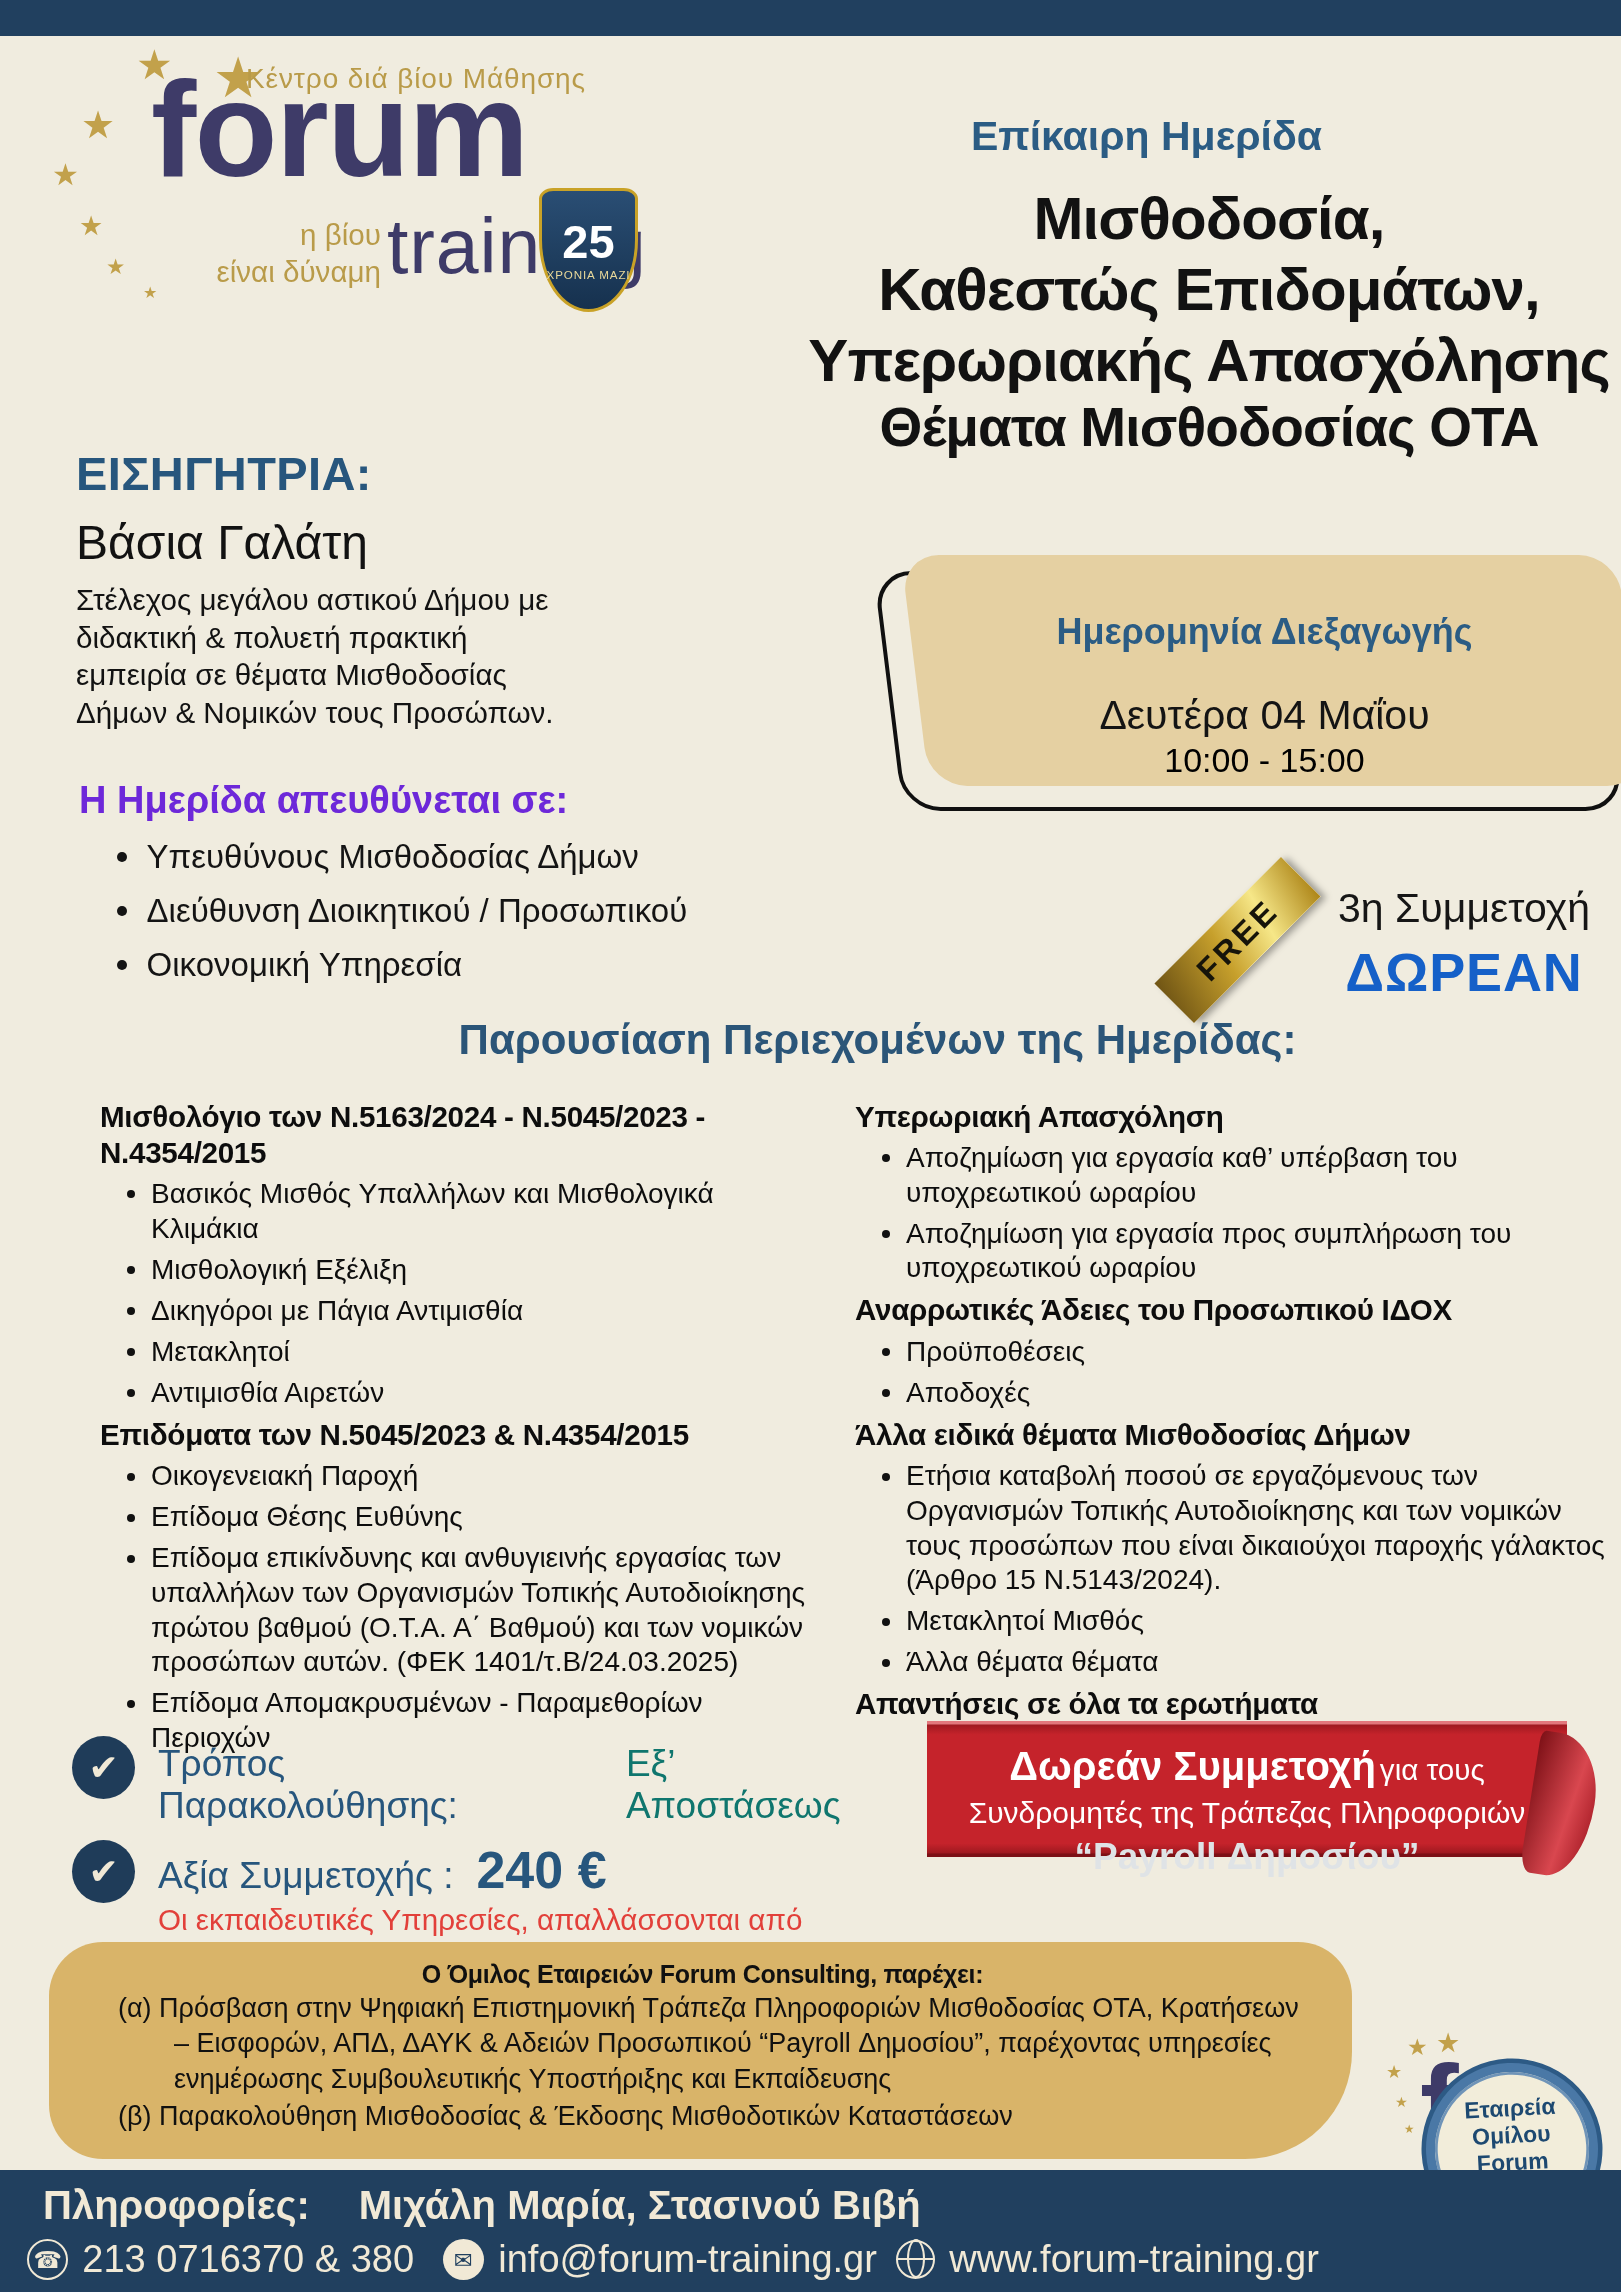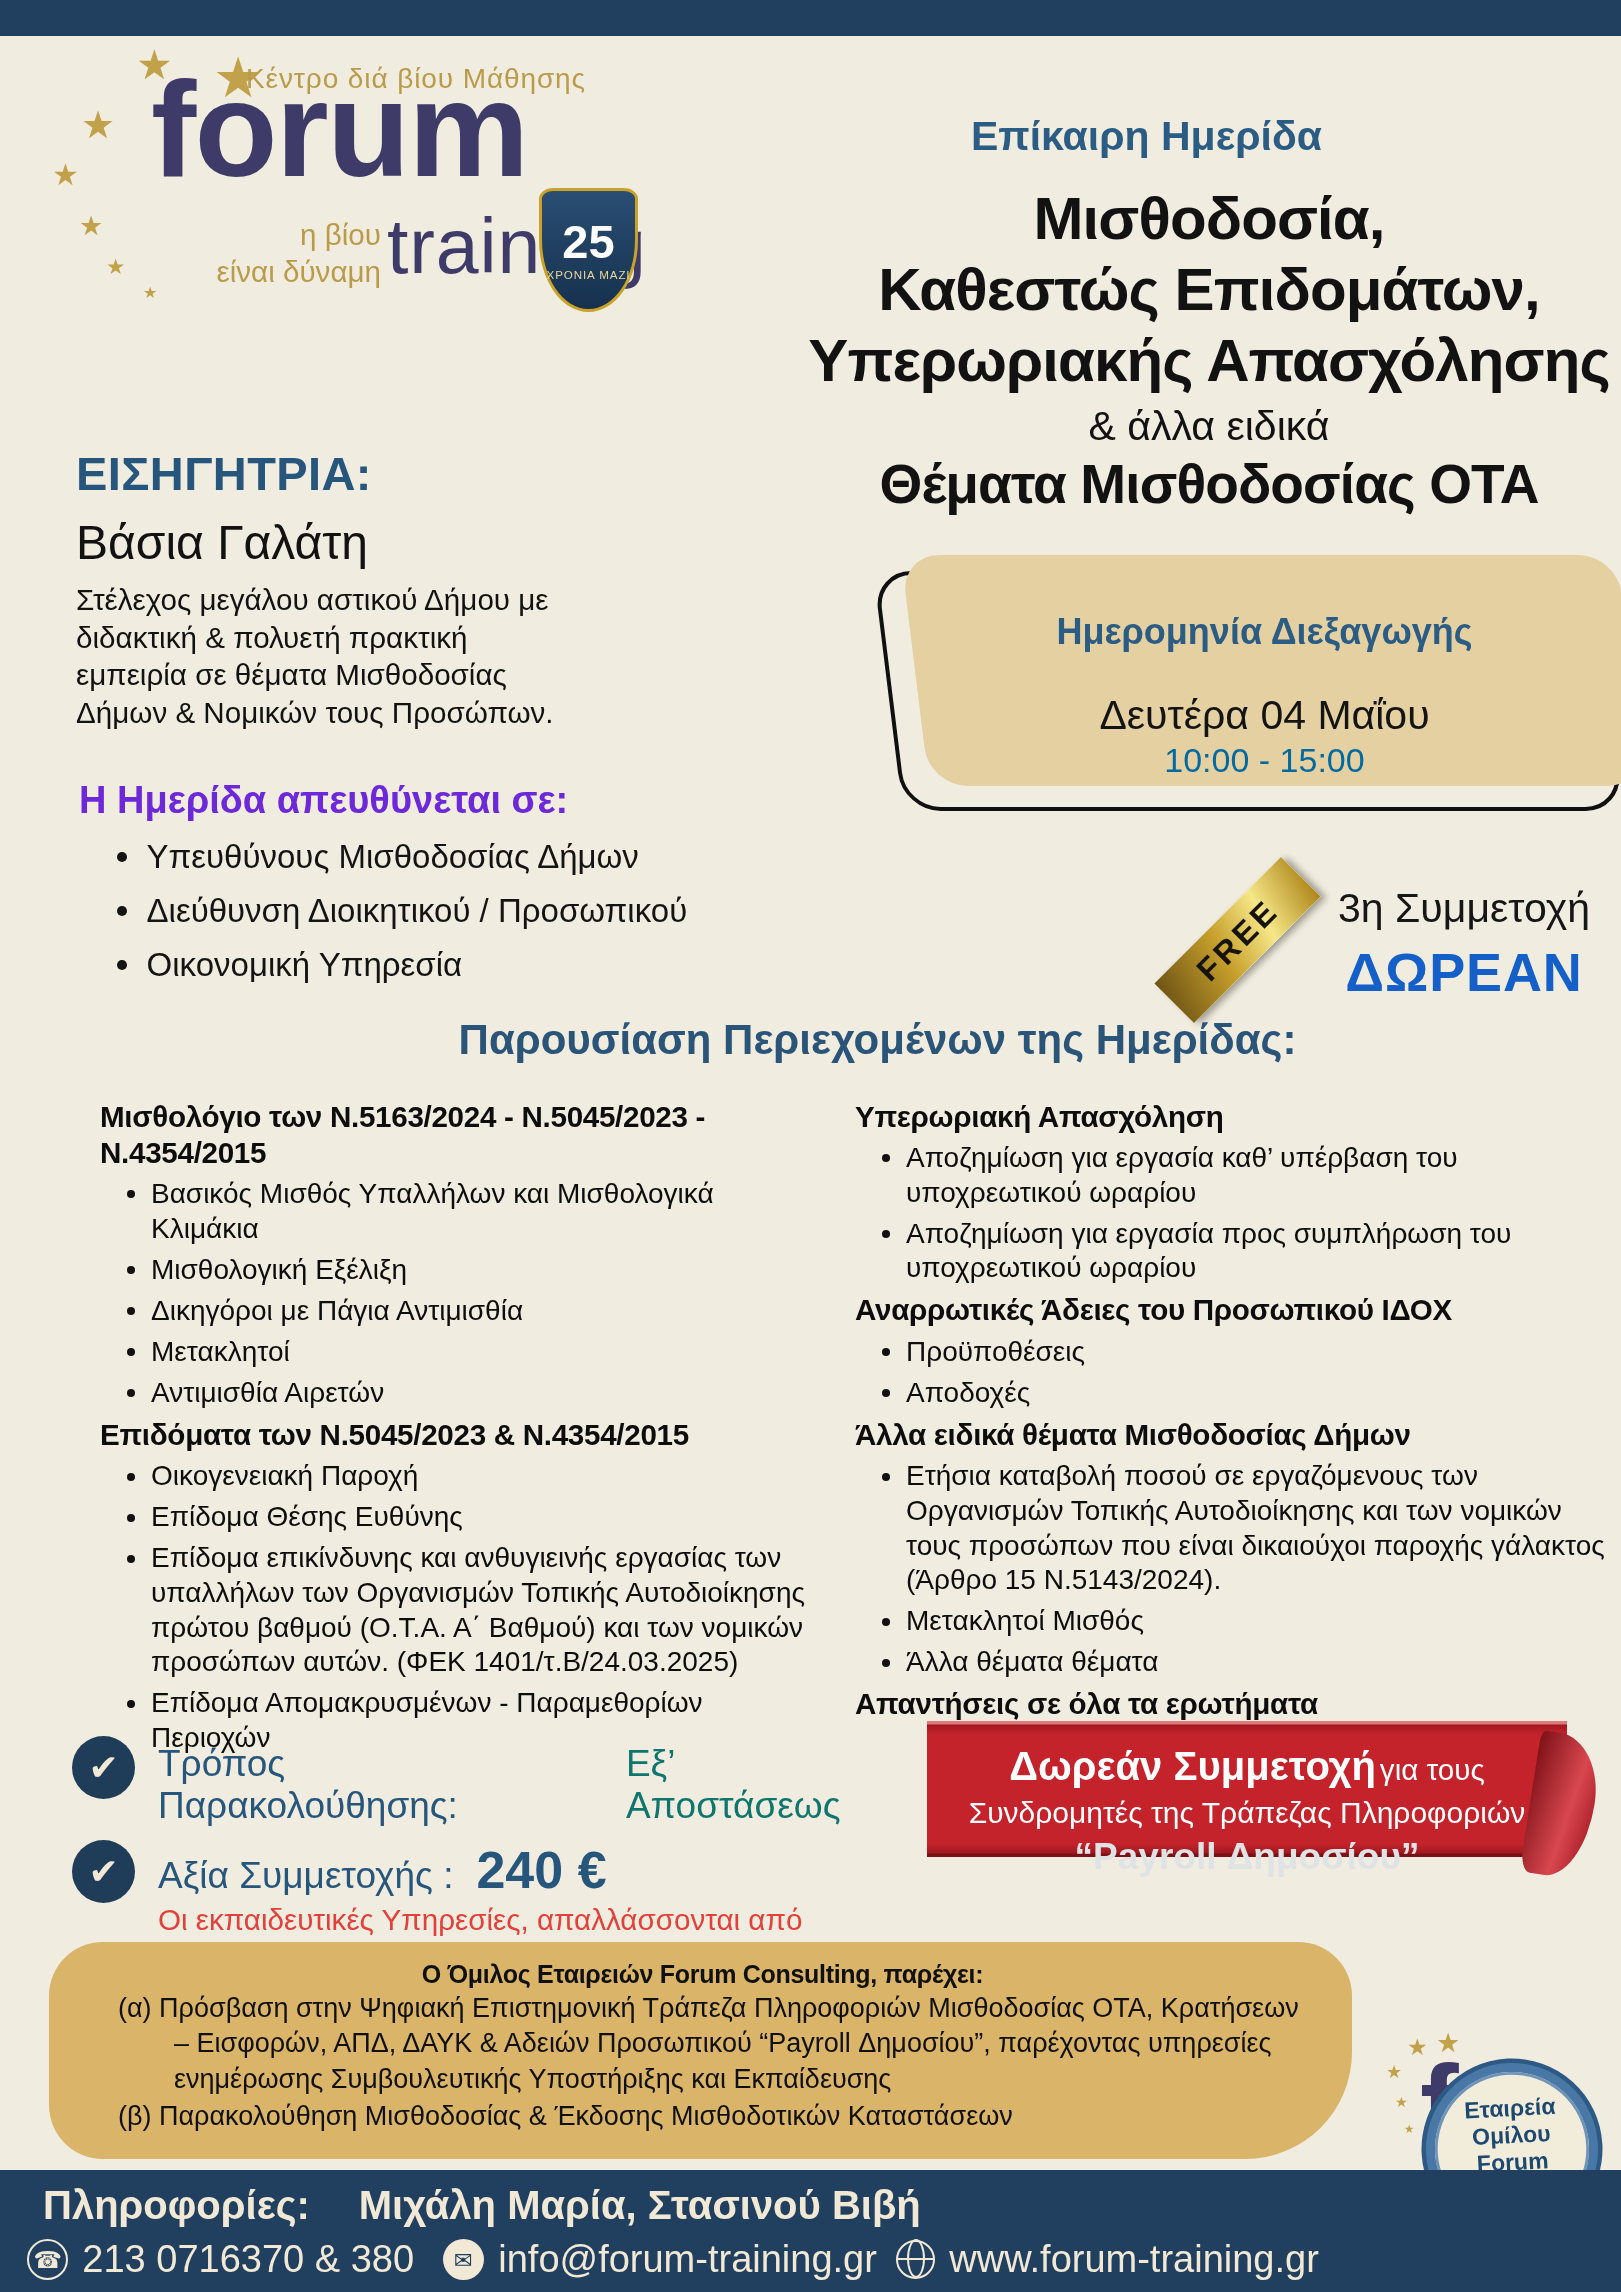--- a/index.html
+++ b/index.html
@@ -48,21 +48,21 @@
   .speaker-bio{font-size:29.6px;line-height:1.27;margin-top:10.7px;width:488px;}
 
   
   .datebox{position:absolute;left:888px;top:555px;width:733px;height:269px;}
   .datebox-outline{position:absolute;left:0;top:16px;width:721px;height:240px;border:4.5px solid #101010;
                    border-radius:38px;transform:skewX(7deg);box-sizing:border-box;}
   .datebox-fill{position:absolute;left:27px;top:0;width:716px;height:231px;background:#e5d0a2;border-radius:38px;transform:skewX(7deg);}
   .datetext{position:absolute;left:90px;top:56px;width:573px;text-align:center;}
   .date-h{font-size:36px;font-weight:700;color:#2b5c84;}
   .date-d{font-size:41px;color:#141414;margin-top:39px;}
-  .date-t{font-size:34px;color:#0369a1;margin-top:1.8px;}
+  .date-t{font-size:34px;color:#000000;margin-top:1.8px;}
 
   
   .audience{position:absolute;left:79px;top:779px;width:663px;}
   .audience .li-h{font-size:38px;font-weight:700;color:#6d28d9;margin-bottom:14.3px;}
   .audience .li-b{display:flex;gap:19.7px;font-size:33px;color:#141414;line-height:1.25;margin:12.5px 0 12.5px 38px;}
   .audience .dot{width:9.9px;height:9.9px;border-radius:50%;background:#141414;margin-top:16px;flex:none;}
 
   
   .freeblock{position:absolute;left:1146px;top:849px;width:484px;height:188px;}
   .free-ribbon{position:absolute;left:1.8px;top:63px;width:179px;height:56px;transform:rotate(-45deg);
@@ -149,21 +149,20 @@
       <div class="n">25</div>
       <div class="c">ΧΡΟΝΙΑ ΜΑΖΙ</div>
     </div>
   </div>
 
   <div class="kicker">Επίκαιρη Ημερίδα</div>
   <div class="title-block">
     <div class="title-line">Μισθοδοσία,</div>
     <div class="title-line">Καθεστώς Επιδομάτων,</div>
     <div class="title-line">Υπερωριακής Απασχόλησης</div>
-    <div class="title-sub">&amp; άλλα ειδικά</div>
     <div class="title-tail">Θέματα Μισθοδοσίας ΟΤΑ</div>
   </div>
 
   <div class="speaker">
     <div class="speaker-h">ΕΙΣΗΓΗΤΡΙΑ:</div>
     <div class="speaker-name">Βάσια Γαλάτη</div>
     <div class="speaker-bio">Στέλεχος μεγάλου αστικού Δήμου με διδακτική &amp; πολυετή πρακτική εμπειρία σε θέματα Μισθοδοσίας Δήμων &amp; Νομικών τους Προσώπων.</div>
   </div>
 
   <div class="datebox">

